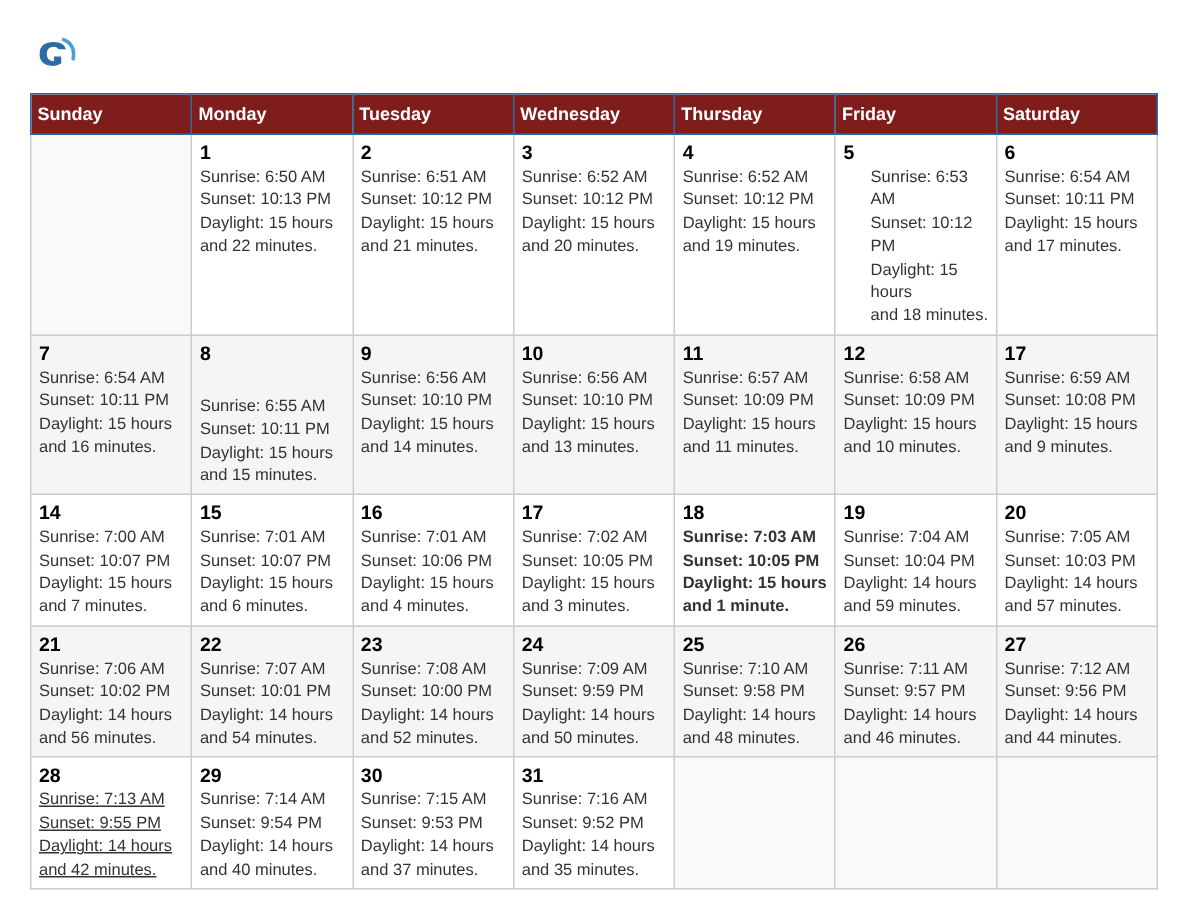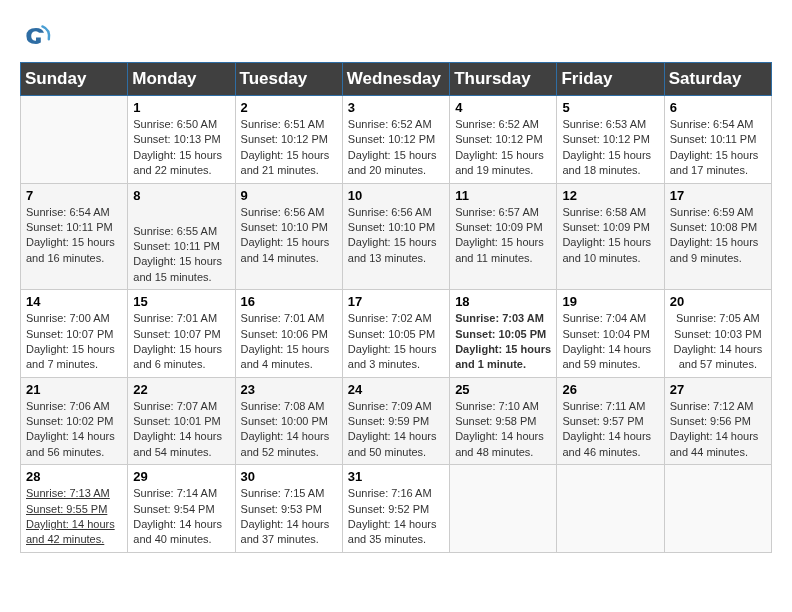--- a/index.html
+++ b/index.html
@@ -45,25 +45,25 @@
       font-size: 16px;
       color: #333;
       margin-top: 2px;
     }
     table {
       width: 100%;
       border-collapse: collapse;
       font-size: 11px;
     }
     thead tr th {
-      background-color: #404040;
+      background-color: #7f1d1d;
       color: white;
       padding: 6px 4px;
       text-align: left;
-      font-size: 17px;
+      font-size: 12px;
       font-weight: bold;
       border: 1px solid #2e6da4;
     }
     tbody tr td {
       border: 1px solid #ccc;
       padding: 4px 5px;
       vertical-align: top;
       width: 107px;
       min-height: 80px;
       background: #fff;
@@ -145,21 +145,21 @@
         </td>
         <td>
           <span class="day-num">4</span>
           <div class="day-info" style="white-space: pre-line;">Sunrise: 6:52 AM
 Sunset: 10:12 PM
 Daylight: 15 hours
 and 19 minutes.</div>
         </td>
         <td>
           <span class="day-num">5</span>
-          <div class="day-info" style="white-space: pre-line;">Sunrise: 6:53 AM
+          <div class="day-info" style="white-space: pre-line; margin-left: 18px;">Sunrise: 6:53 AM
 Sunset: 10:12 PM
 Daylight: 15 hours
 and 18 minutes.</div>
         </td>
         <td>
           <span class="day-num">6</span>
           <div class="day-info" style="white-space: pre-line;">Sunrise: 6:54 AM
 Sunset: 10:11 PM
 Daylight: 15 hours
 and 17 minutes.</div>
@@ -254,21 +254,21 @@
         </td>
         <td>
           <span class="day-num">19</span>
           <div class="day-info" style="white-space: pre-line;">Sunrise: 7:04 AM
 Sunset: 10:04 PM
 Daylight: 14 hours
 and 59 minutes.</div>
         </td>
         <td>
           <span class="day-num">20</span>
-          <div class="day-info" style="white-space: pre-line; text-align: center;">Sunrise: 7:05 AM
+          <div class="day-info" style="white-space: pre-line;">Sunrise: 7:05 AM
 Sunset: 10:03 PM
 Daylight: 14 hours
 and 57 minutes.</div>
         </td>
       </tr>
       <tr>
         <td>
           <span class="day-num">21</span>
           <div class="day-info" style="white-space: pre-line;">Sunrise: 7:06 AM
 Sunset: 10:02 PM

